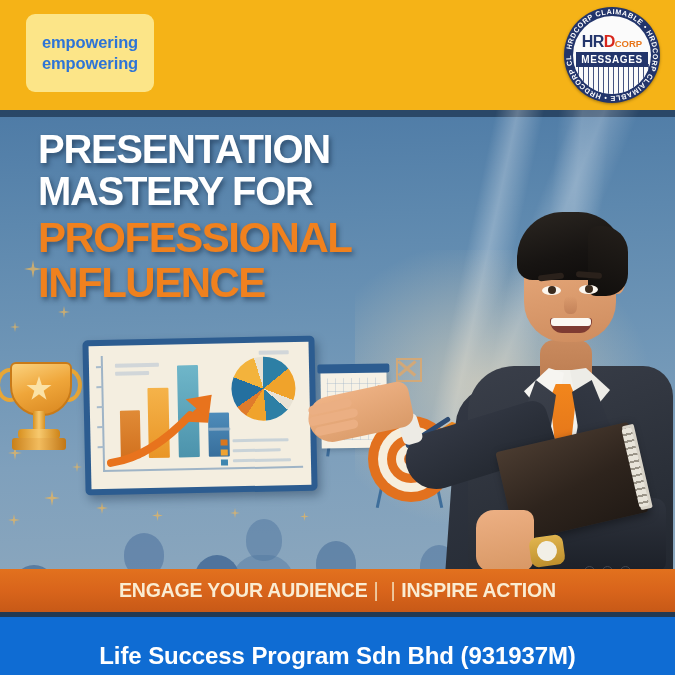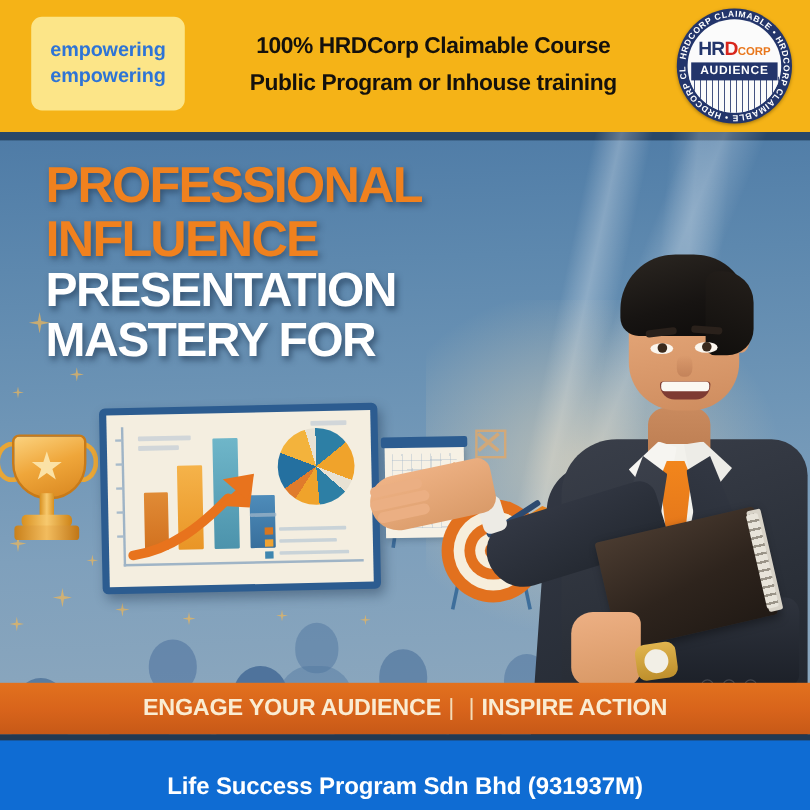--- a/index.html
+++ b/index.html
@@ -200,54 +200,50 @@
   .banner{position:absolute;left:0;top:569px;width:675px;height:43px;
           background:linear-gradient(180deg,#E2711E 0%,#D8641B 52%,#C75917 100%);
           display:flex;align-items:center;justify-content:center;
           box-shadow:0 2px 0 rgba(120,50,10,.4);}
   .banner span{color:#FAECD2;font-size:19.5px;font-weight:700;letter-spacing:-.2px;white-space:nowrap;}
   .banner .sep{color:#F3DCB8;font-weight:400;padding:0 6px;}
 
   
   .footer{position:absolute;left:0;top:617px;width:675px;height:58px;background:#0F6CD3;
           display:flex;align-items:center;justify-content:center;}
-  .footer span{color:#FFFFFF;font-size:20px;font-weight:700;letter-spacing:-.1px;margin-top:20px;}
+  .footer span{color:#FFFFFF;font-size:24px;font-weight:700;letter-spacing:-.1px;margin-top:20px;}
   .footer-top{position:absolute;left:0;top:612px;width:675px;height:6px;background:#223952;}
 </style>
 </head>
 <body>
 
 <div id="poster">
 
   <div class="header">
 
     <div class="logo-box">
       <span>empowering</span>
       <span>empowering</span>
     </div>
 
-    <div class="header-lines">
-      <span>100% HRDCorp Claimable Course</span>
-      <span>Public Program or Inhouse training</span>
-    </div>
 
     <div class="seal">
       <div class="seal-outer"></div>
       <svg class="seal-ring-text" viewBox="0 0 96 96">
         <defs>
             <path id="cpath" d="M48,48 m-41,0 a41,41 0 1,1 82,0 a41,41 0 1,1 -82,0"></path>
           </defs>
         <text font-size="7.2" font-weight="bold" fill="#FFFFFF" letter-spacing="0.6" font-family="Liberation Sans, sans-serif">
           <textPath href="#cpath" startOffset="2%">HRDCORP CLAIMABLE • HRDCORP CLAIMABLE • HRDCORP CLAIMABLE •</textPath>
         </text>
       </svg>
       <div class="seal-inner">
         <div class="seal-stripes"></div>
         <div class="seal-hrd">HR<span class="dot">D</span><span class="corp">CORP</span></div>
-        <div class="seal-claim">AUDIENCE</div>
+        <div class="seal-claim">MESSAGES</div>
       </div>
     </div>
   </div>
 
   <div class="art">
     <div class="navy-strip"></div>
     <div class="rays"></div>
     <div class="glow"></div>
 
     <div class="star" style="left:24px;top:150px;width:18px;height:18px;"></div>
@@ -259,24 +255,24 @@
     <div class="star" style="left:72px;top:352px;width:10px;height:10px;"></div>
     <div class="star" style="left:44px;top:380px;width:16px;height:16px;"></div>
     <div class="star" style="left:96px;top:392px;width:12px;height:12px;"></div>
     <div class="star" style="left:132px;top:300px;width:9px;height:9px;"></div>
     <div class="star" style="left:152px;top:400px;width:11px;height:11px;"></div>
     <div class="star" style="left:230px;top:398px;width:10px;height:10px;"></div>
     <div class="star" style="left:300px;top:402px;width:9px;height:9px;"></div>
     <div class="star" style="left:8px;top:404px;width:12px;height:12px;"></div>
 
     <div style="position:absolute;left:38px;top:18px;width:470px;">
+      <div style="color:#FFFFFF;font-size:40px;font-weight:700;letter-spacing:-1.3px;line-height:1.05;
+                  text-shadow:2px 3px 5px rgba(15,35,60,.55);">PRESENTATION MASTERY FOR</div>
       <div style="color:#F0811E;font-size:42px;font-weight:700;letter-spacing:-1.5px;line-height:1.06;
                   margin-top:4px;text-shadow:2px 3px 5px rgba(15,35,60,.5);">PROFESSIONAL INFLUENCE</div>
-      <div style="color:#FFFFFF;font-size:40px;font-weight:700;letter-spacing:-1.3px;line-height:1.05;
-                  text-shadow:2px 3px 5px rgba(15,35,60,.55);">PRESENTATION MASTERY FOR</div>
     </div>
 
     <div class="trophy">
       <div class="tr-handleL"></div>
       <div class="tr-handleR"></div>
       <div class="tr-cup"></div>
       <div class="tr-star"></div>
       <div class="tr-stem"></div>
       <div class="tr-base"></div>
       <div class="tr-base2"></div>

